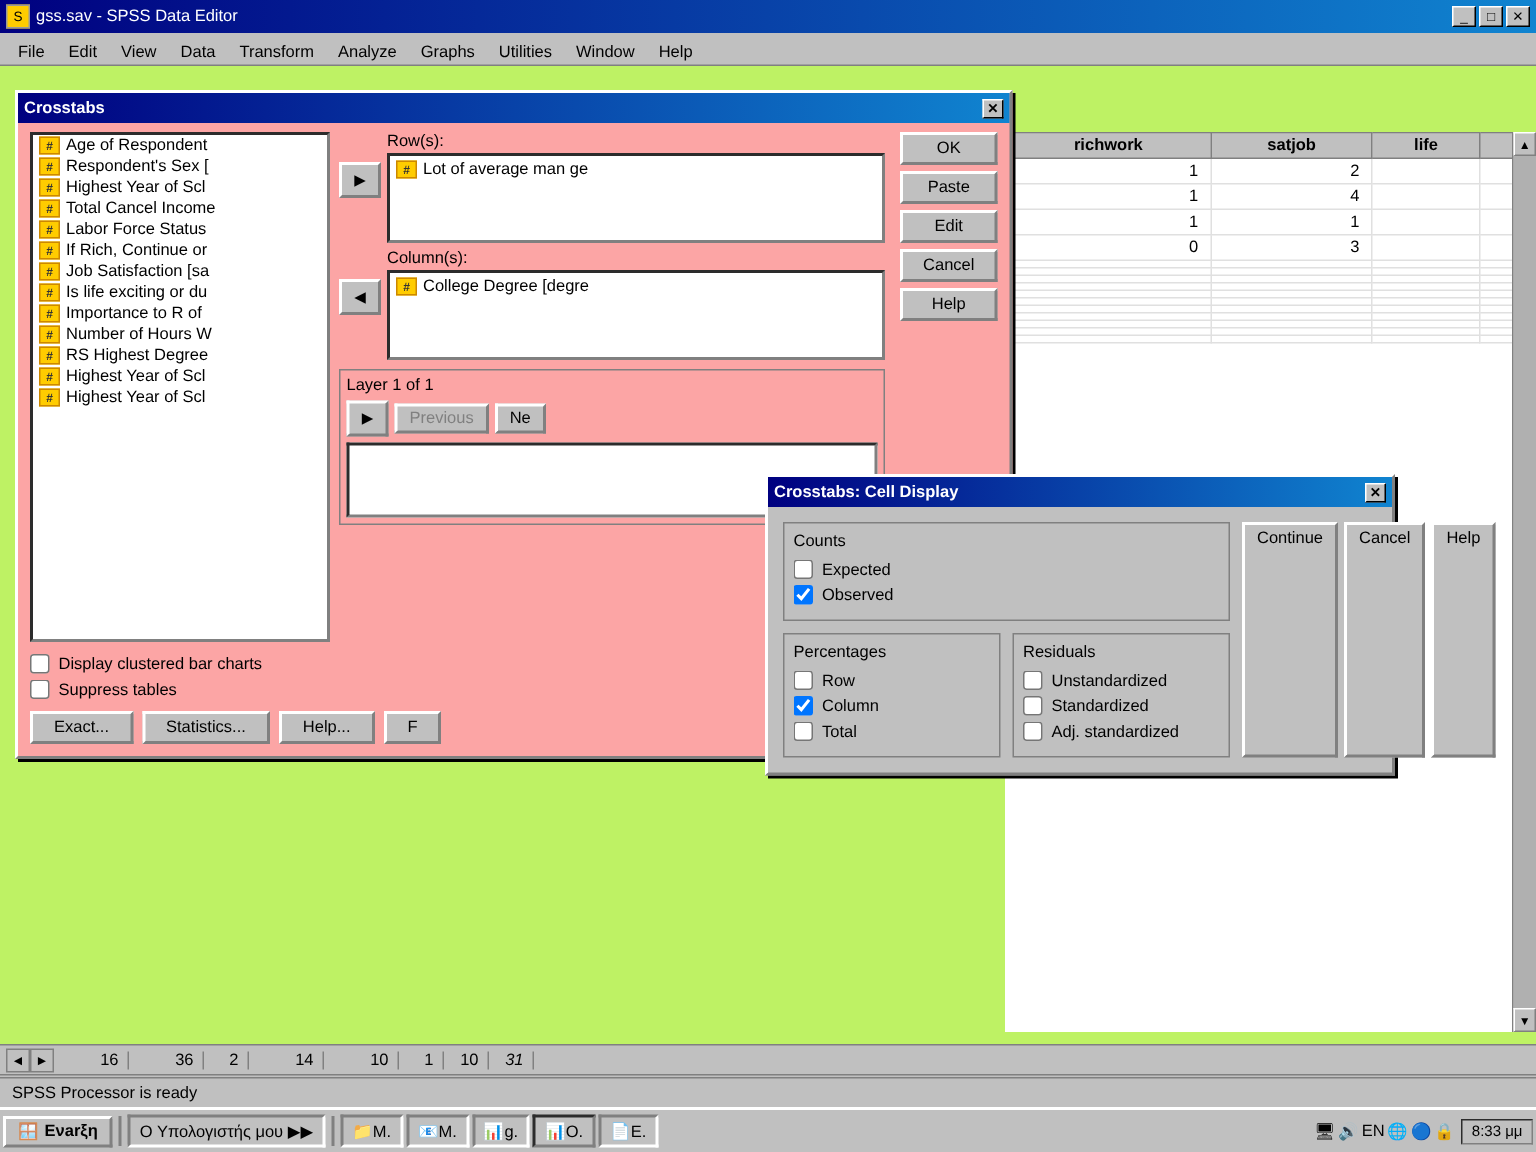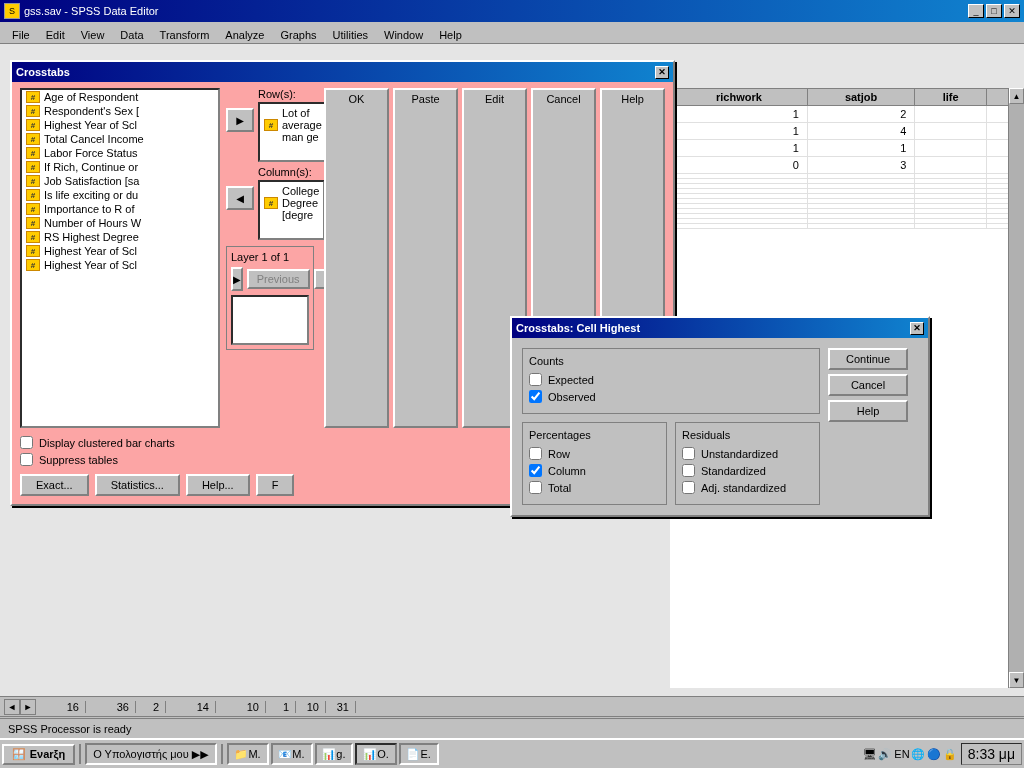--- a/index.html
+++ b/index.html
@@ -180,21 +180,21 @@
       font-size: 11px;
       background: #c0c0c0;
       border: 2px solid;
       border-color: #fff #808080 #808080 #fff;
       cursor: pointer;
     }
 
     
     .action-buttons {
       display: flex;
-      flex-direction: row;
+      flex-direction: column;
       gap: 4px;
       margin-left: 4px;
     }
     .action-btn {
       width: 65px;
       padding: 3px 6px;
       font-size: 11px;
       background: #c0c0c0;
       border: 2px solid;
       border-color: #fff #808080 #808080 #fff;
@@ -256,21 +256,21 @@
       gap: 8px;
     }
     .cell-left {
       flex: 1;
       display: flex;
       flex-direction: column;
       gap: 8px;
     }
     .cell-right {
       display: flex;
-      flex-direction: column;
+      flex-direction: row;
       gap: 4px;
       width: 90px;
     }
     .group-box {
       border: 1px solid #808080;
       padding: 6px;
     }
     .group-title {
       font-size: 11px;
       margin-bottom: 6px;
@@ -339,21 +339,21 @@
     .taskbar-right {
       margin-left: auto;
       display: flex;
       align-items: center;
       gap: 4px;
       font-size: 11px;
     }
     .tray-clock {
       border: 1px inset #808080;
       padding: 2px 6px;
-      font-size: 14px;
+      font-size: 10px;
     }
 
     
     .spss-icon-area {
       position: absolute;
       top: 44px;
       right: 0;
       width: 60px;
       height: 60px;
       background: #c0c0c0;
@@ -459,21 +459,21 @@
   <span class="menu-item">View</span>
   <span class="menu-item">Data</span>
   <span class="menu-item">Transform</span>
   <span class="menu-item">Analyze</span>
   <span class="menu-item">Graphs</span>
   <span class="menu-item">Utilities</span>
   <span class="menu-item">Window</span>
   <span class="menu-item">Help</span>
 </div>
 
-<div style="position:absolute; top:44px; left:0; right:0; bottom:30px; background:#e5e5e5; overflow:hidden;padding-left:48px;">
+<div style="position:absolute; top:44px; left:0; right:0; bottom:30px; background:#bef264; overflow:hidden;padding-left:48px;">
 
   <div class="spss-icon-area">
     <div class="spss-icon">⊙</div>
   </div>
 
   <div class="bg-data">
     <table class="bg-table">
       <thead>
         <tr>
           <th>richwork</th>
@@ -586,21 +586,21 @@
   <div style="position:absolute; bottom:22px; left:0; right:0; height:20px; background:#c0c0c0; border-top:1px solid #808080; display:flex; align-items:center; font-size:11px; padding:0 4px; gap:0;">
     <div style="width:16px; height:16px; border:1px solid #808080; background:#c0c0c0; display:flex; align-items:center; justify-content:center; font-size:9px; cursor:pointer;">◄</div>
     <div style="width:16px; height:16px; border:1px solid #808080; background:#c0c0c0; display:flex; align-items:center; justify-content:center; font-size:9px; cursor:pointer;">►</div>
     <div style="min-width:50px; padding:0 6px; border-right:1px solid #808080; text-align:right;">16</div>
     <div style="min-width:50px; padding:0 6px; border-right:1px solid #808080; text-align:right;">36</div>
     <div style="min-width:30px; padding:0 6px; border-right:1px solid #808080; text-align:right;">2</div>
     <div style="min-width:50px; padding:0 6px; border-right:1px solid #808080; text-align:right;">14</div>
     <div style="min-width:50px; padding:0 6px; border-right:1px solid #808080; text-align:right;">10</div>
     <div style="min-width:30px; padding:0 6px; border-right:1px solid #808080; text-align:right;">1</div>
     <div style="min-width:30px; padding:0 6px; border-right:1px solid #808080; text-align:right;">10</div>
-    <div style="min-width:30px; padding:0 6px; border-right:1px solid #808080; text-align:right;">31</div>
+    <div style="min-width:30px; padding:0 6px; border-right:1px solid #808080; text-align:right;font-style:italic;">31</div>
   </div>
 
   <div style="position:absolute; bottom:0; left:0; right:0; height:22px; background:#c0c0c0; border-top:1px solid #808080; display:flex; align-items:flex-end;">
     <div style="padding:3px 12px; background:white; border:1px solid #808080; border-bottom:none; margin-left:20px; margin-right:2px; font-size:11px; cursor:pointer; border-top:2px solid #000080;">Data View</div>
     <div style="padding:3px 12px; background:#c0c0c0; border:1px solid #808080; border-bottom:none; font-size:11px; cursor:pointer;">Variable View</div>
 
     <div style="margin-left:4px; flex:1; display:flex; align-items:center; border:1px inset #808080; height:16px; background:#b0b0b0;">
       <div style="width:16px; height:14px; background:#c0c0c0; border:1px solid #fff; display:flex; align-items:center; justify-content:center; font-size:8px; cursor:pointer;">◄</div>
       <div style="flex:1;"></div>
       <div style="width:16px; height:14px; background:#c0c0c0; border:1px solid #fff; display:flex; align-items:center; justify-content:center; font-size:8px; cursor:pointer;">►</div>
@@ -742,21 +742,21 @@
       <div class="bottom-btn">Exact...</div>
       <div class="bottom-btn">Statistics...</div>
       <div class="bottom-btn">Help...</div>
       <div class="bottom-btn">F</div>
     </div>
   </div>
 </div>
 
 <div class="cell-dialog">
   <div class="cell-dialog-title">
-    <span>Crosstabs: Cell Highest</span>
+    <span>Crosstabs: Cell Display</span>
     <div class="dialog-close">✕</div>
   </div>
 
   <div class="cell-dialog-body">
 
     <div class="cell-left">
 
       <div class="group-box">
         <div class="group-title">Counts</div>
         <div class="cb-row">

